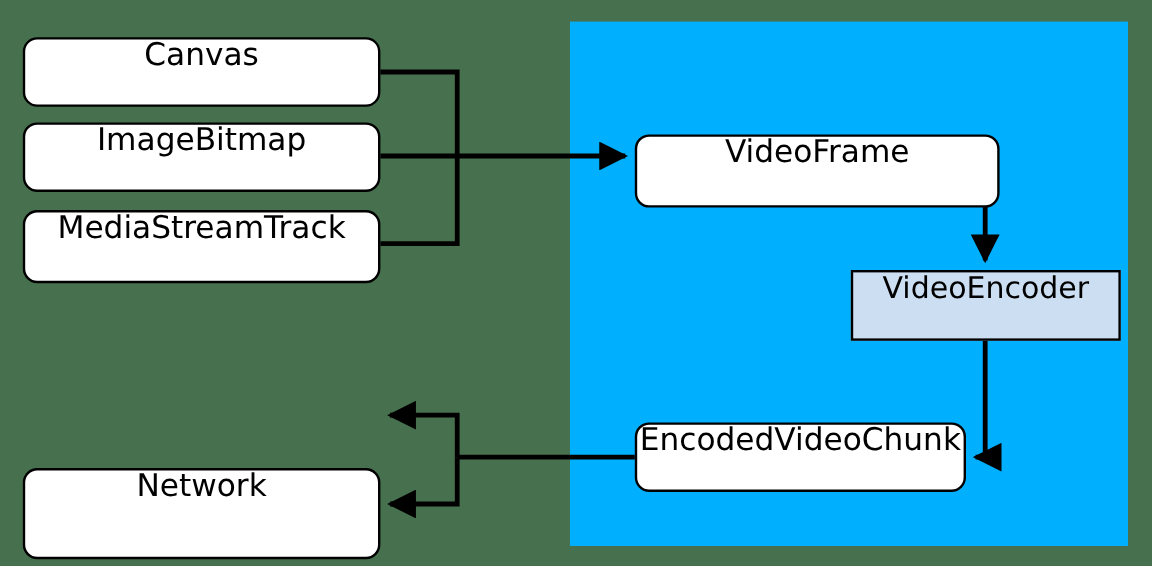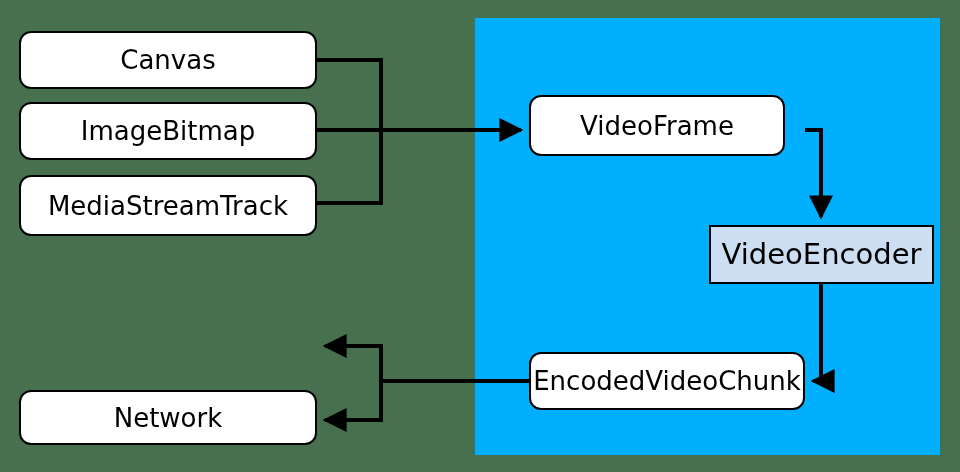--- a/index.html
+++ b/index.html
@@ -19,37 +19,37 @@
     position: absolute;
     left: 0;
     top: 0;
     width: 960px;
     height: 472px;
   }
   .node {
     position: absolute;
     box-sizing: border-box;
     display: flex;
-    align-items: center;
+    align-items: flex-start;
     justify-content: center;
     background: #ffffff;
     border: 2px solid #000000;
     border-radius: 12px;
     color: #000000;
     font-size: 26px;
     font-weight: 400;
     letter-spacing: 0px;
     line-height: 1;
     white-space: nowrap;
   }
   .node.encoder-style {
     background: #ccdef1;
     border: 2px solid #000000;
     border-radius: 0px;
-    font-size: 29px;
+    font-size: 25px;
   }
   .node-label {
     pointer-events: none;
   }
   .group-region {
     position: absolute;
     box-sizing: border-box;
     background: #00b0ff;
     border: 0;
   }
@@ -87,25 +87,25 @@
 
   <div class="node" style="left:19px; top:175px; width:298px; height:61px;">
     <span class="node-label">MediaStreamTrack</span>
   </div>
 
   <div class="node" style="left:19px; top:102px; width:298px; height:58px;">
     <span class="node-label">ImageBitmap</span>
   </div>
 
 
-  <div class="node" style="left:19px; top:390px; width:298px; height:55px;">
+  <div class="node" style="left:19px; top:390px; width:298px; height:76px;">
     <span class="node-label">Network</span>
   </div>
 
-  <div class="node" style="left:529px; top:95px; width:256px; height:61px;">
+  <div class="node" style="left:529px; top:112px; width:304px; height:61px;">
     <span class="node-label">VideoFrame</span>
   </div>
 
   <div class="node encoder-style" style="left:709px; top:225px; width:225px; height:59px;">
     <span class="node-label">VideoEncoder</span>
   </div>
 
   <div class="node" style="left:529px; top:352px; width:276px; height:58px;">
     <span class="node-label">EncodedVideoChunk</span>
   </div>

